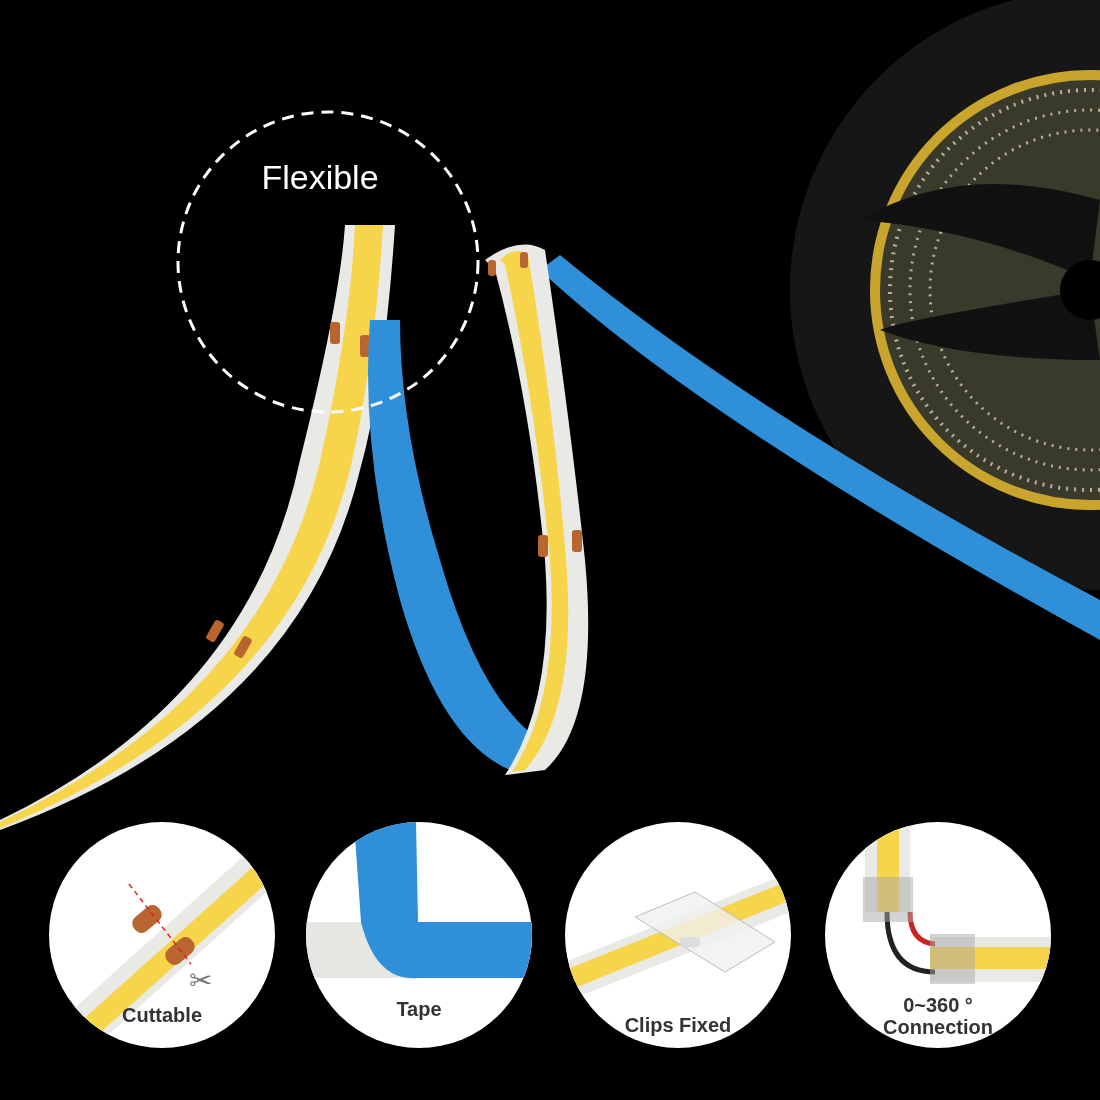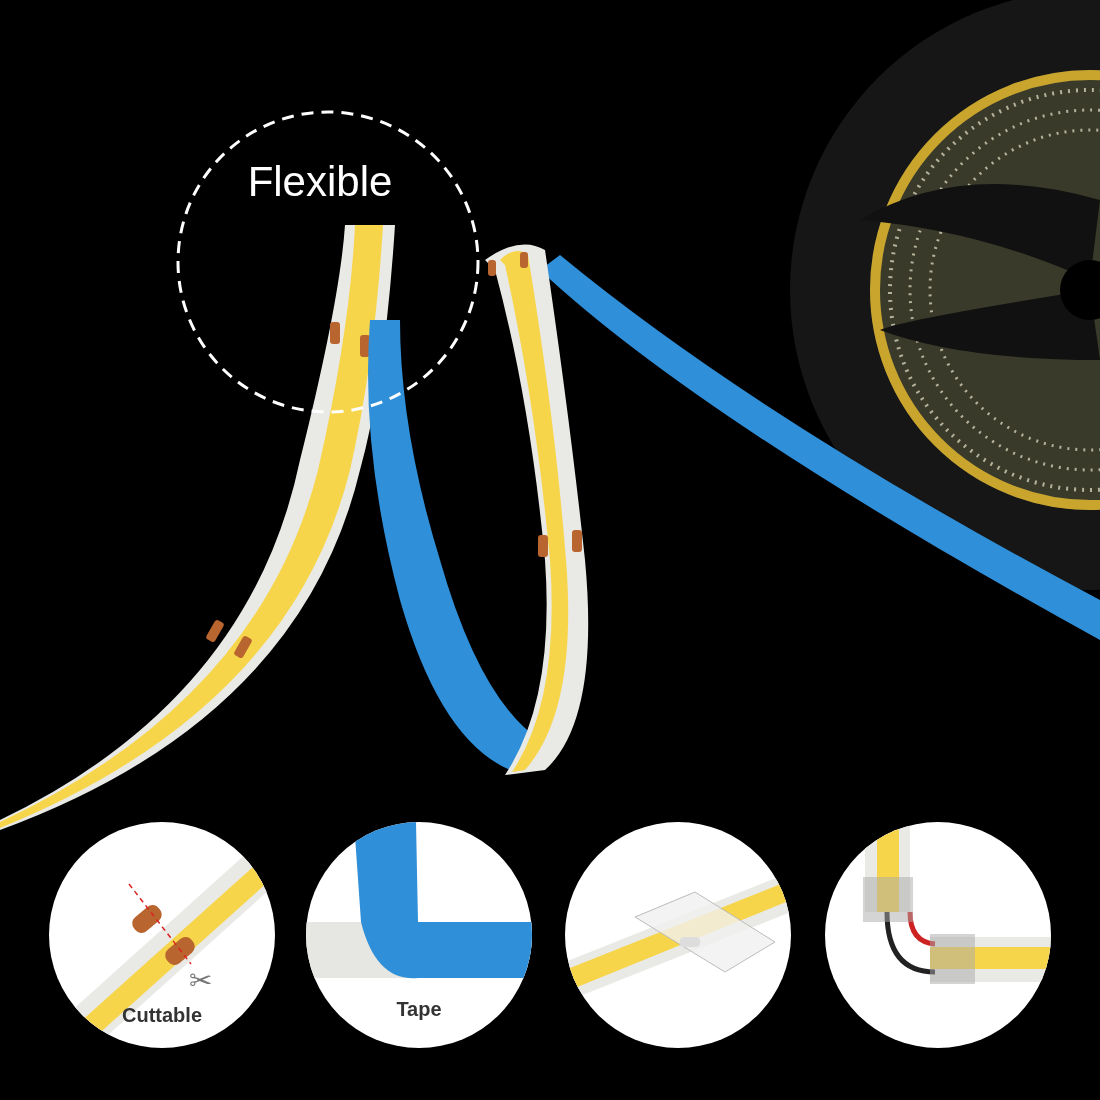--- a/index.html
+++ b/index.html
@@ -1,18 +1,18 @@
 <!DOCTYPE html>
 <html><head>
 <meta charset="utf-8">
 <style>
 html,body{margin:0;padding:0;background:#000;}
 body{width:1100px;height:1100px;position:relative;overflow:hidden;font-family:"Liberation Sans",sans-serif;}
 .scene{position:absolute;left:0;top:0;width:1100px;height:1100px;}
-.flex-label{position:absolute;left:230px;top:158px;width:180px;text-align:center;color:#fff;font-size:42px;}
+.flex-label{position:absolute;left:230px;top:158px;width:180px;text-align:center;color:#fff;font-size:34px;}
 .feature{position:absolute;top:822px;width:226px;height:226px;border-radius:50%;background:#fff;overflow:hidden;}
 .feature .cap{position:absolute;left:0;right:0;text-align:center;color:#333;font-size:20px;font-weight:bold;line-height:22px;}
 </style>
 </head>
 <body>
 
 <svg class="scene" viewBox="0 0 1100 1100" width="1100" height="1100">
 
   <g>
     <circle cx="1090" cy="290" r="300" fill="#161616"></circle>
@@ -75,26 +75,31 @@
   </div>
 </div>
 
 <div class="feature" style="left:565px;">
   <svg width="226" height="226">
     <path d="M0 140 L226 50 L226 90 L0 180Z" fill="#e9e9e6"></path>
     <path d="M0 148 L226 58 L226 78 L0 170Z" fill="#f7d54a"></path>
     <path d="M70 95 L130 70 L210 120 L160 150Z" fill="rgba(240,240,240,0.8)" stroke="#bbb"></path>
     <rect x="115" y="115" width="20" height="10" rx="4" fill="#ddd"></rect>
   </svg>
+  <div class="cap" style="top:192px;">Clips Fixed</div>
 </div>
 
 <div class="feature" style="left:825px;">
   <svg width="226" height="226">
     <rect x="40" y="0" width="45" height="90" fill="#e9e9e6"></rect>
     <rect x="52" y="0" width="22" height="90" fill="#f7d54a"></rect>
     <rect x="105" y="115" width="121" height="45" fill="#e9e9e6"></rect>
     <rect x="105" y="125" width="121" height="22" fill="#f7d54a"></rect>
     <path d="M62 90 Q62 150 110 150" fill="none" stroke="#222" stroke-width="5"></path>
     <path d="M85 90 Q85 120 110 122" fill="none" stroke="#c22" stroke-width="5"></path>
     <rect x="38" y="55" width="50" height="45" fill="rgba(170,170,170,0.5)"></rect>
     <rect x="105" y="112" width="45" height="50" fill="rgba(170,170,170,0.5)"></rect>
   </svg>
+  <div class="cap" style="top:172px;">
+    <div>0~360 °</div>
+    <div>Connection</div>
+  </div>
 </div>
 
 </body></html>

